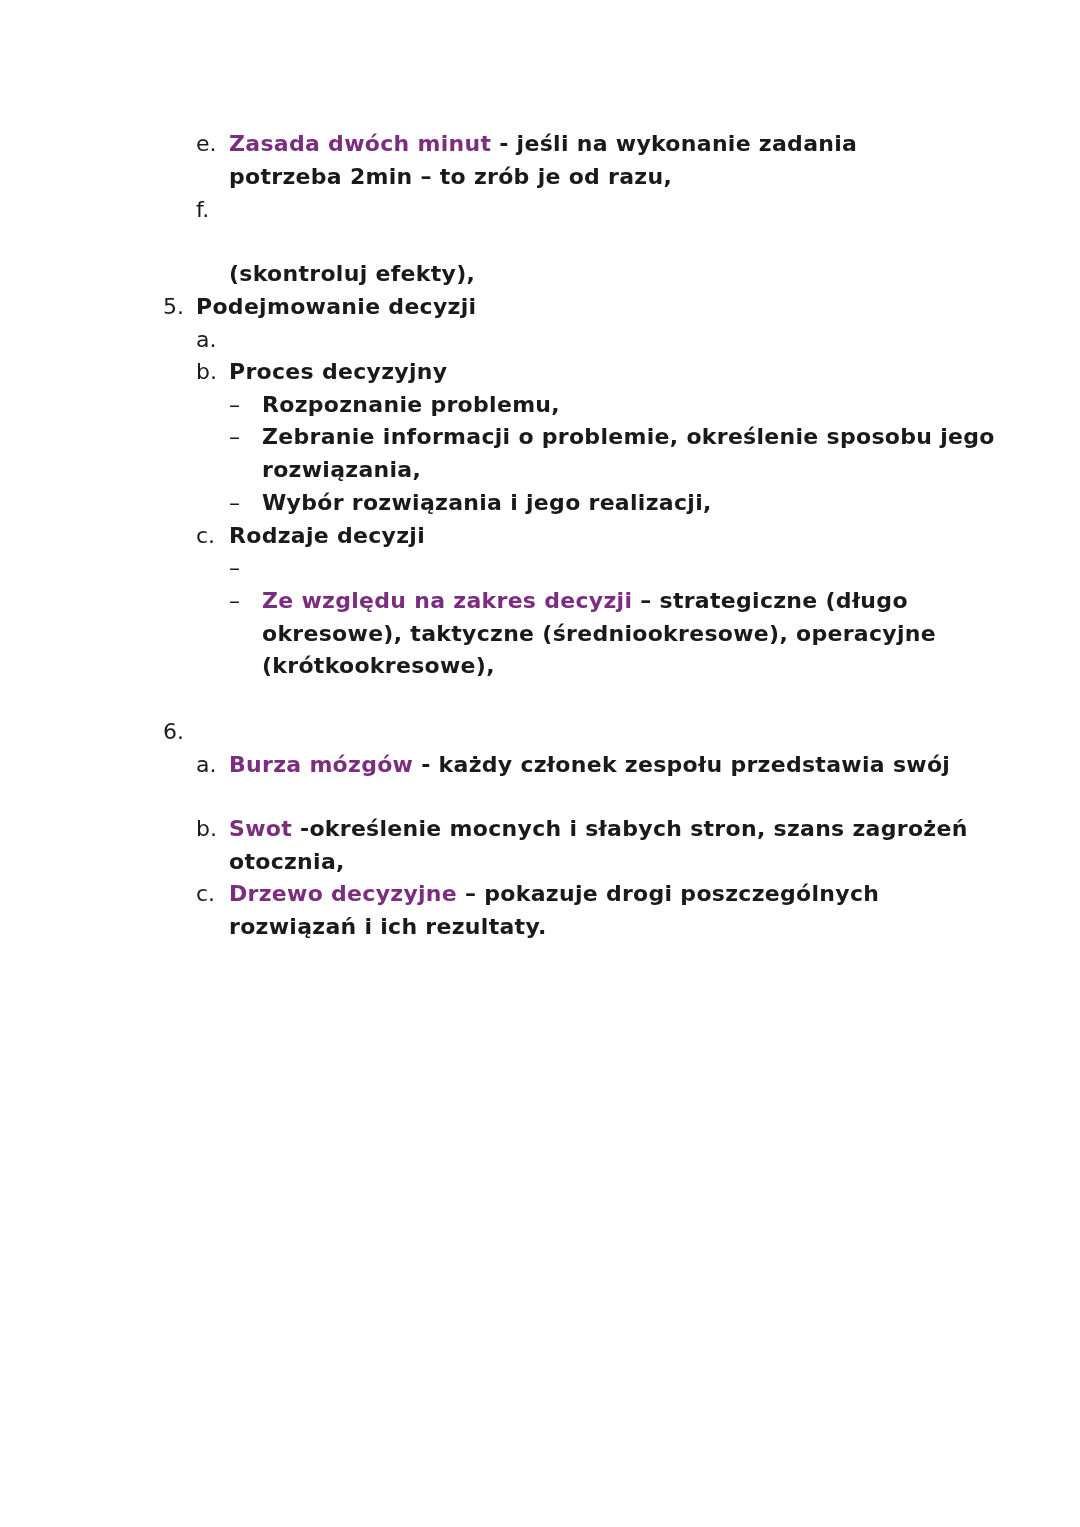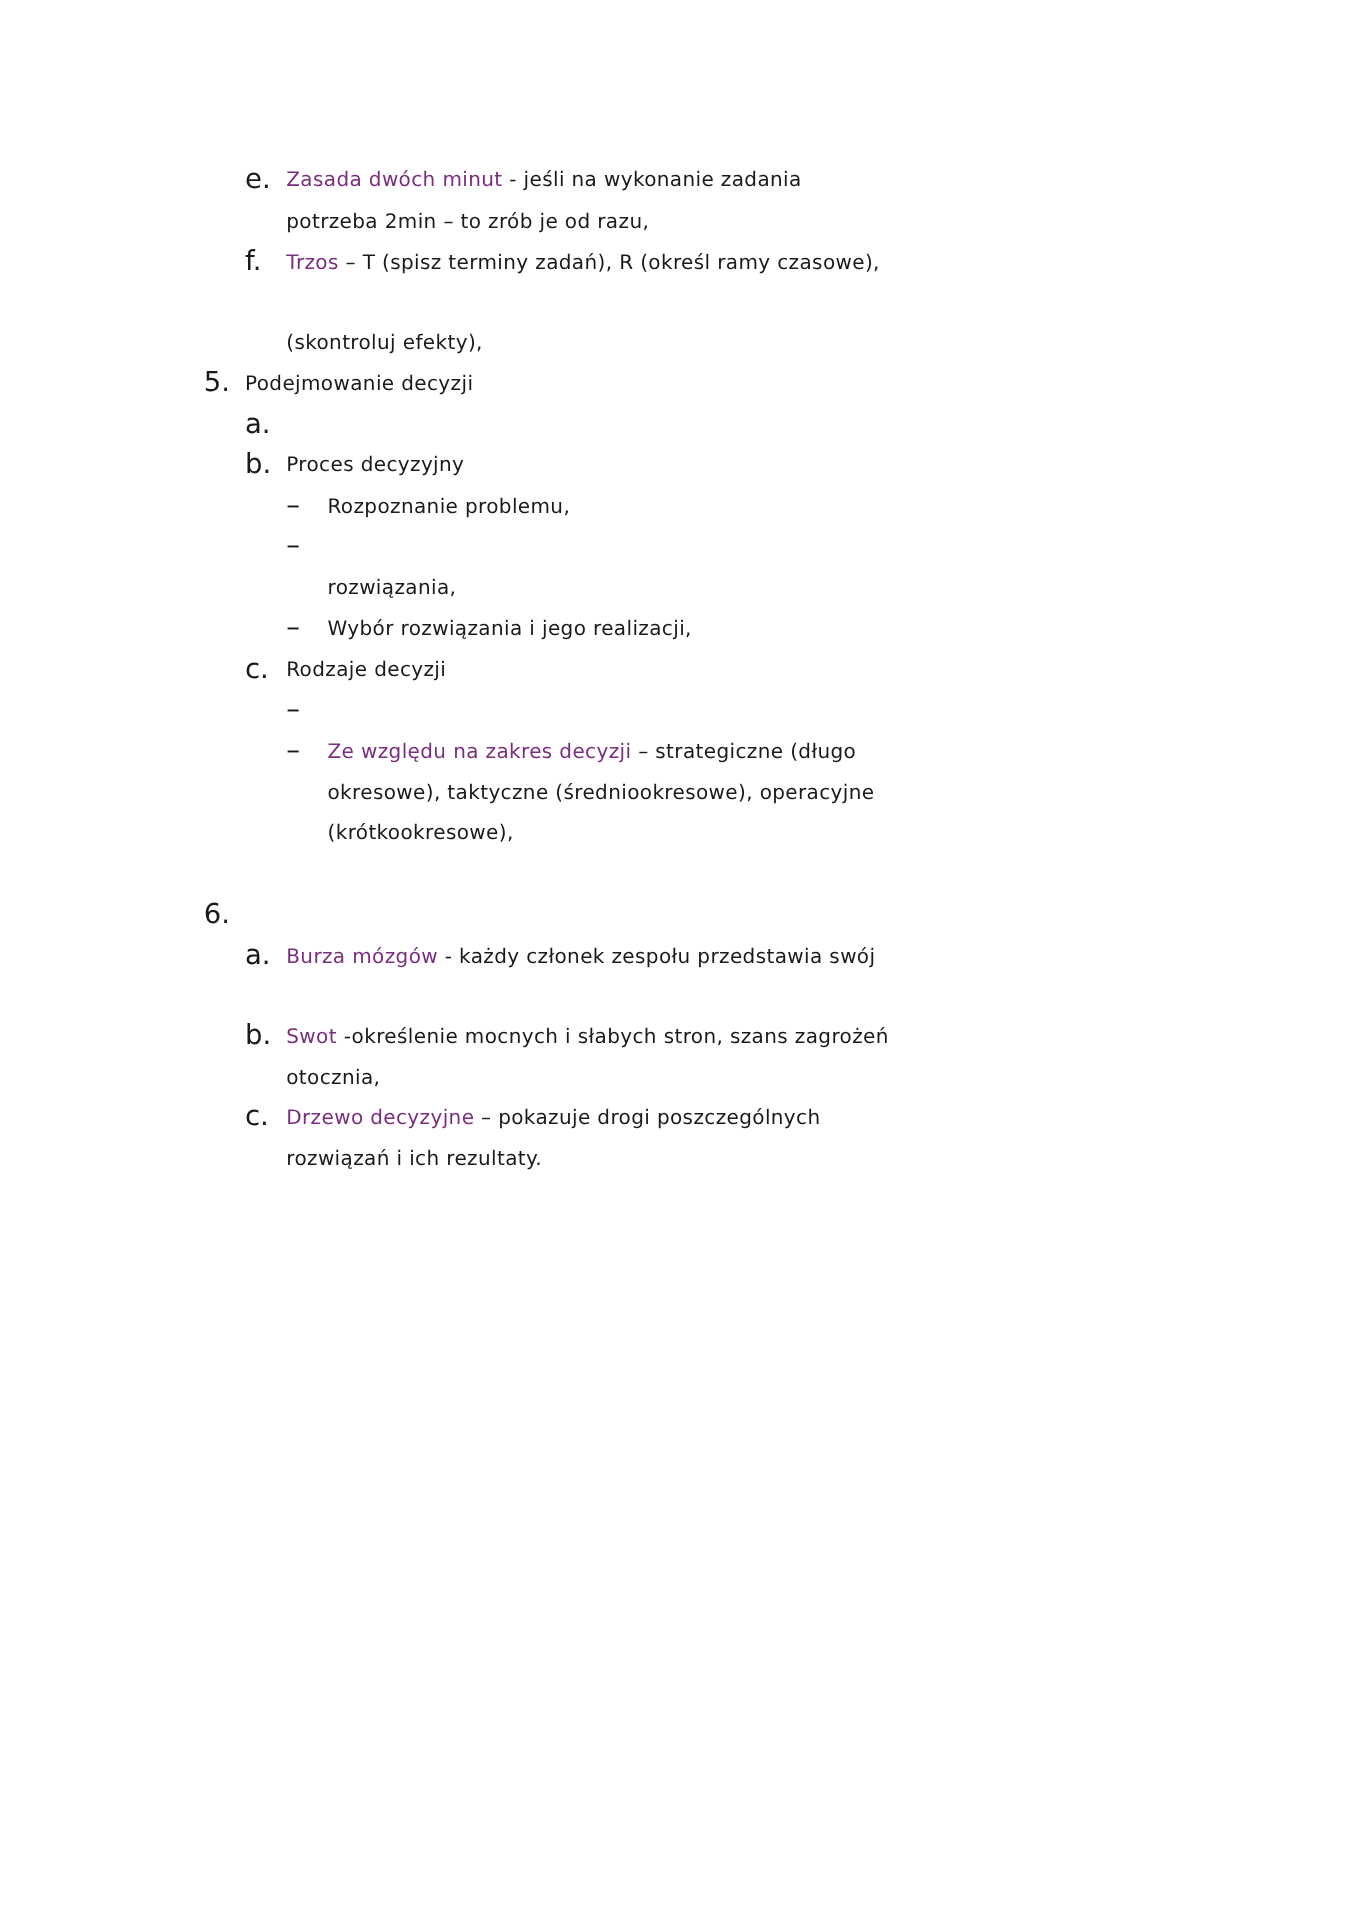--- a/index.html
+++ b/index.html
@@ -1,47 +1,47 @@
 <!DOCTYPE html>
 <html><head>
 <meta charset="utf-8">
 <style>
   html, body { margin:0; padding:0; background:#ffffff; }
   body { width:1080px; height:1527px; position:relative; overflow:hidden;
          font-family:"DejaVu Sans", sans-serif; color:#1a1a1a; }
   .page { position:absolute; left:0; top:0; width:1080px; height:1527px; }
-  .line { position:absolute; font-size:16px; line-height:32px; white-space:nowrap; letter-spacing:0.3px; }
+  .line { position:absolute; font-size:22px; line-height:32px; white-space:nowrap; letter-spacing:0.3px;font-weight:bold; }
   .hl { color:#7b2d7f; }
   .mk { position:absolute; font-size:22px; line-height:32px; }
 </style>
 </head>
 <body>
 
 <div class="page">
 
   <span class="mk" style="left:196px;top:128px">e.</span>
   <div class="line" style="left:229px;top:128px"><span class="hl">Zasada dwóch minut</span><span> - jeśli na wykonanie zadania</span></div>
   <div class="line" style="left:229px;top:161px">potrzeba 2min – to zrób je od razu,</div>
 
   <span class="mk" style="left:196px;top:194px">f.</span>
-  <div class="line" style="left:229px;top:194px"><span class="hl">Trzos</span><span> – T (spisz terminy zadań), R (określ ramy czasowe),</span></div>
   <div class="line" style="left:229px;top:258px">(skontroluj efekty),</div>
 
   <span class="mk" style="left:163px;top:291px">5.</span>
   <div class="line" style="left:196px;top:291px">Podejmowanie decyzji</div>
 
   <span class="mk" style="left:196px;top:324px">a.</span>
 
   <span class="mk" style="left:196px;top:356px">b.</span>
   <div class="line" style="left:229px;top:356px">Proces decyzyjny</div>
 
   <span class="mk" style="left:229px;top:389px">–</span>
   <div class="line" style="left:262px;top:389px">Rozpoznanie problemu,</div>
 
   <span class="mk" style="left:229px;top:421px">–</span>
+  <div class="line" style="left:262px;top:421px">Zebranie informacji o problemie, określenie sposobu jego</div>
   <div class="line" style="left:262px;top:454px">rozwiązania,</div>
 
   <span class="mk" style="left:229px;top:487px">–</span>
   <div class="line" style="left:262px;top:487px">Wybór rozwiązania i jego realizacji,</div>
 
   <span class="mk" style="left:196px;top:520px">c.</span>
   <div class="line" style="left:229px;top:520px">Rodzaje decyzji</div>
 
   <span class="mk" style="left:229px;top:552px">–</span>
 

